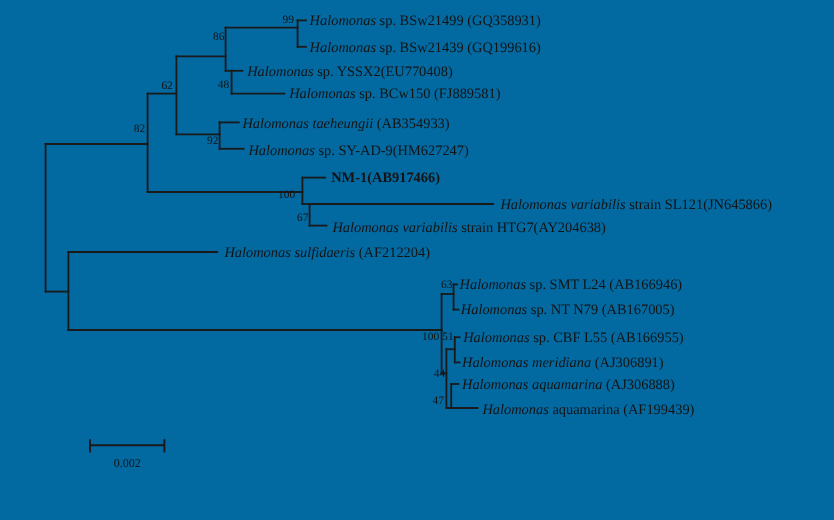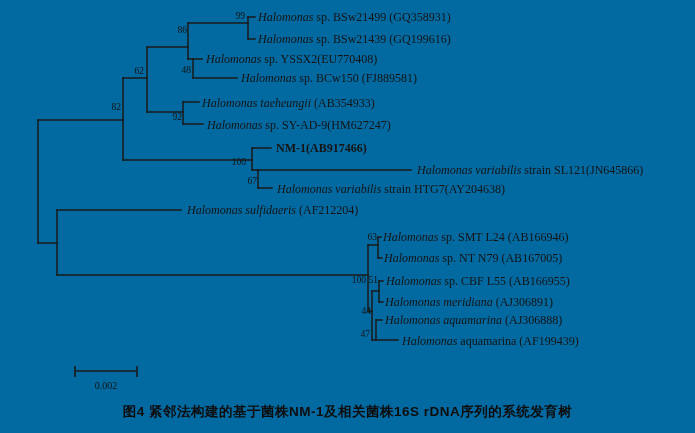--- a/index.html
+++ b/index.html
@@ -100,14 +100,13 @@
       <text x="384" y="262" font-size="12" font-family="&quot;Liberation Serif&quot;, serif"><tspan font-style="italic">Halomonas</tspan><tspan> sp. NT N79 (AB167005)</tspan></text>
       <text x="386" y="285" font-size="12" font-family="&quot;Liberation Serif&quot;, serif"><tspan font-style="italic">Halomonas</tspan><tspan> sp. CBF L55 (AB166955)</tspan></text>
       <text x="385" y="306" font-size="12" font-family="&quot;Liberation Serif&quot;, serif"><tspan font-style="italic">Halomonas meridiana</tspan><tspan> (AJ306891)</tspan></text>
       <text x="385" y="324" font-size="12" font-family="&quot;Liberation Serif&quot;, serif"><tspan font-style="italic">Halomonas aquamarina</tspan><tspan> (AJ306888)</tspan></text>
       <text x="402" y="345" font-size="12" font-family="&quot;Liberation Serif&quot;, serif"><tspan font-style="italic">Halomonas</tspan><tspan> aquamarina (AF199439)</tspan></text>
       <line x1="75" y1="371" x2="137" y2="371" stroke="#1a1a1a" stroke-width="1.6"></line>
       <line x1="75" y1="366" x2="75" y2="377" stroke="#1a1a1a" stroke-width="1.6"></line>
       <line x1="137" y1="366" x2="137" y2="377" stroke="#1a1a1a" stroke-width="1.6"></line>
       <text x="106" y="389" text-anchor="middle" font-size="10" font-family="&quot;Liberation Serif&quot;, serif">0.002</text>
     </svg>
-  <div class="caption">图4  紧邻法构建的基于菌株NM-1及相关菌株16S rDNA序列的系统发育树</div>
 </div>
 
 </body></html>

